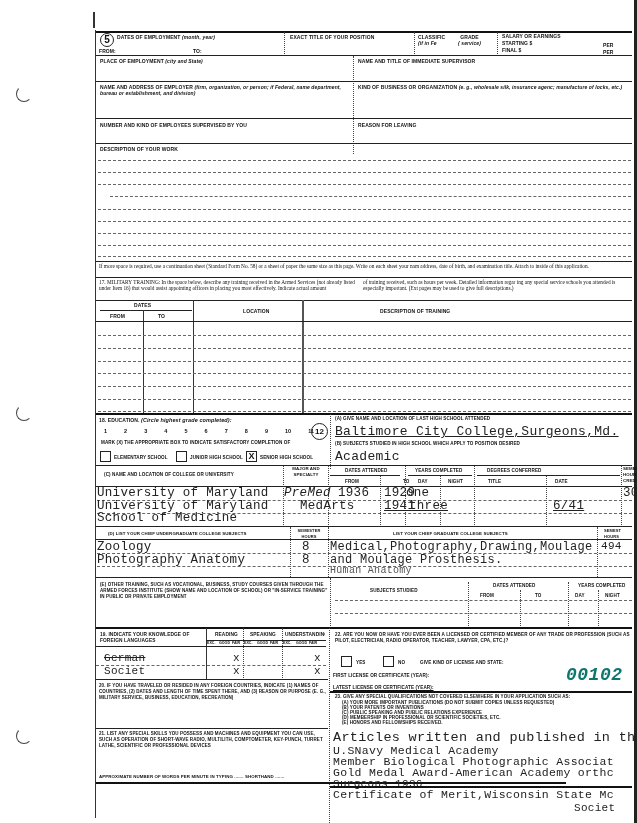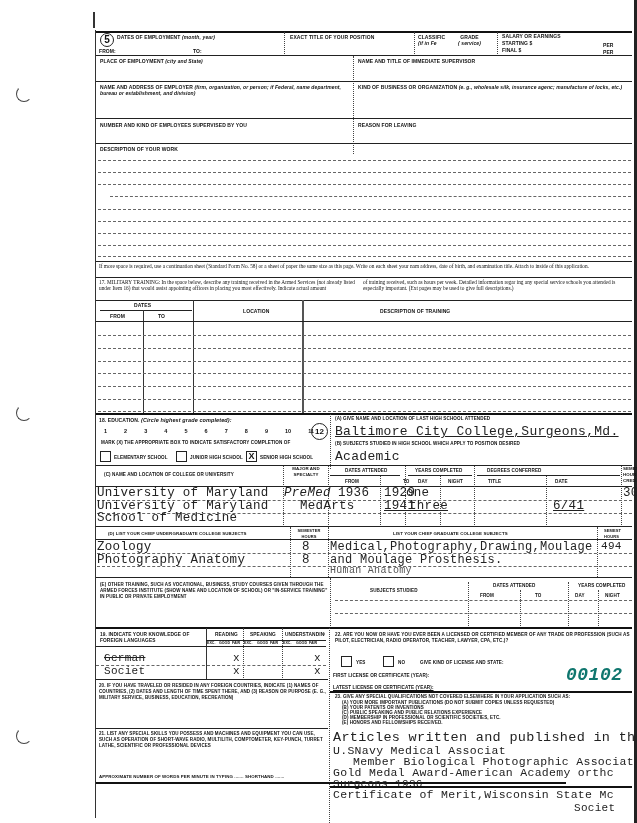--- a/index.html
+++ b/index.html
@@ -256,19 +256,19 @@
 <div class="hl2" style="left:96px;top:782px;width:470px;"></div>
 
 <div class="abs lbl" style="left:335px;top:694px;font-size:4.5px;">23. GIVE ANY SPECIAL QUALIFICATIONS NOT COVERED ELSEWHERE IN YOUR APPLICATION SUCH AS:</div>
 <div class="abs lbl" style="left:342px;top:700px;font-size:4.5px;">(A) YOUR MORE IMPORTANT PUBLICATIONS (do not submit copies unless requested)</div>
 <div class="abs lbl" style="left:342px;top:705px;font-size:4.5px;">(B) YOUR PATENTS OR INVENTIONS</div>
 <div class="abs lbl" style="left:342px;top:710px;font-size:4.5px;">(C) PUBLIC SPEAKING AND PUBLIC RELATIONS EXPERIENCE</div>
 <div class="abs lbl" style="left:342px;top:715px;font-size:4.5px;">(D) MEMBERSHIP IN PROFESSIONAL OR SCIENTIFIC SOCIETIES, ETC.</div>
 <div class="abs lbl" style="left:342px;top:720px;font-size:4.5px;">(E) HONORS AND FELLOWSHIPS RECEIVED.</div>
 
 <div class="abs tw" style="left:333px;top:730px;font-size:13.5px;">Articles written and published in the</div>
-<div class="abs tw" style="left:333px;top:744px;font-size:11.5px;">U.SNavy Medical Associat</div>
-<div class="abs tw" style="left:333px;top:755px;font-size:11.5px;margin-left:20px;">Member Biological Photographic Associat</div>
+<div class="abs tw" style="left:333px;top:744px;font-size:11.5px;">U.SNavy Medical Academy</div>
+<div class="abs tw" style="left:333px;top:755px;font-size:11.5px;">Member Biological Photographic Associat</div>
 <div class="abs tw" style="left:333px;top:766px;font-size:11.5px;">Gold Medal Award-American Academy orthc</div>
 <div class="abs tw" style="left:333px;top:778px;font-size:11px;">Surgeons 1936</div>
 <div class="hl2" style="left:330px;top:786px;width:302px;"></div>
 <div class="abs tw" style="left:333px;top:788px;font-size:11.5px;">Certificate of Merit,Wisconsin State Mc</div>
 <div class="abs tw" style="left:574px;top:802px;font-size:11px;">Societ</div>
 
 </body></html>

